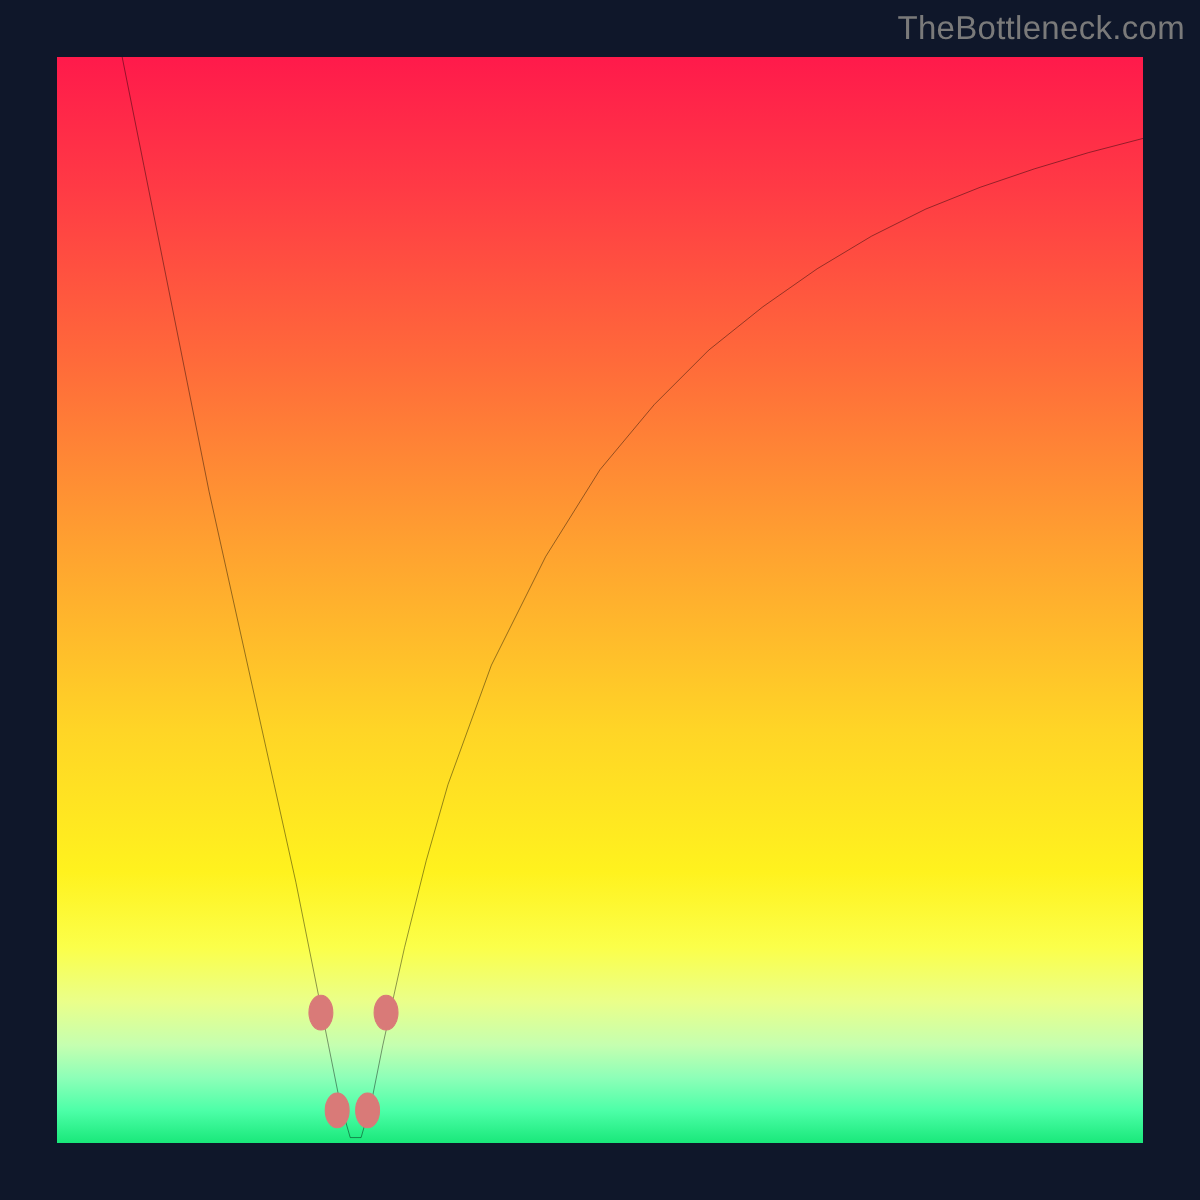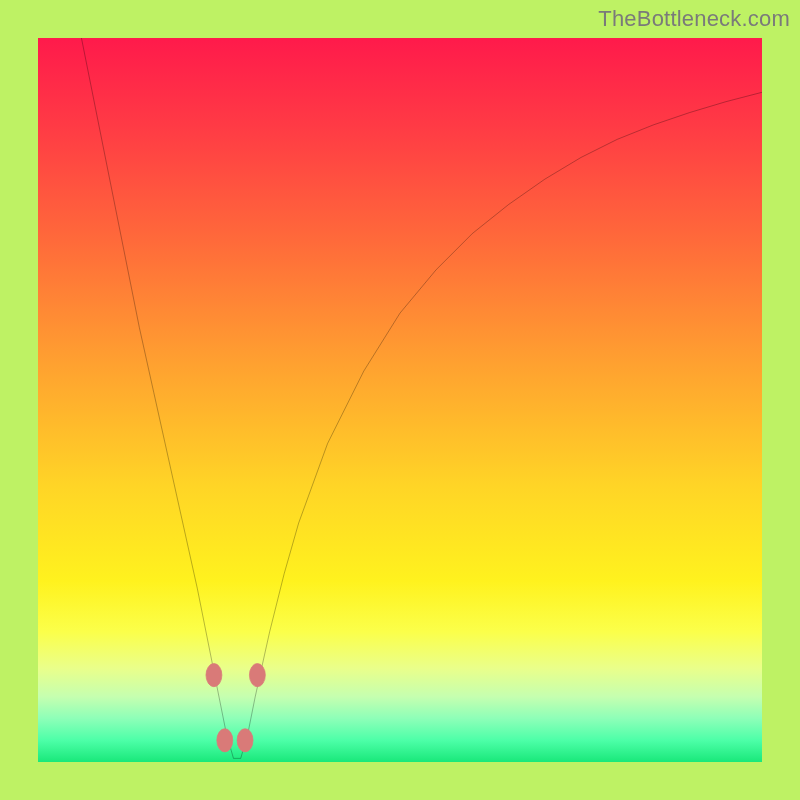--- a/index.html
+++ b/index.html
@@ -10,21 +10,21 @@
     overflow: hidden;
     background: #000;
     font-family: Arial, Helvetica, sans-serif;
   }
   .frame {
     position: absolute;
     left: 0;
     top: 0;
     width: 800px;
     height: 800px;
-    background: #bef264;
+    background: #0f172a;
   }
   .plot {
     position: absolute;
     left: 38px;
     top: 38px;
     width: 724px;
     height: 724px;
     
     background: linear-gradient(to bottom,
       #ff1a4b 0%,

